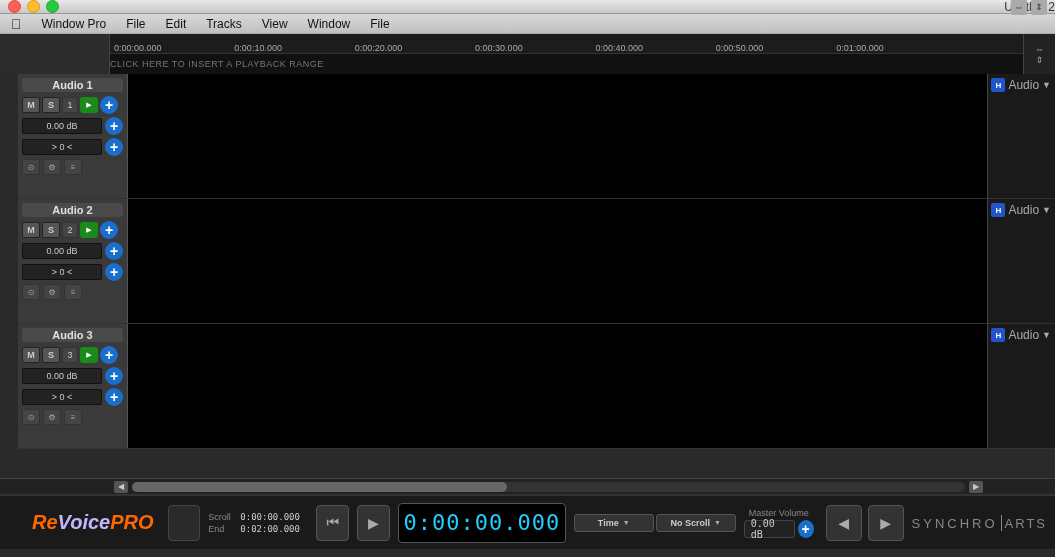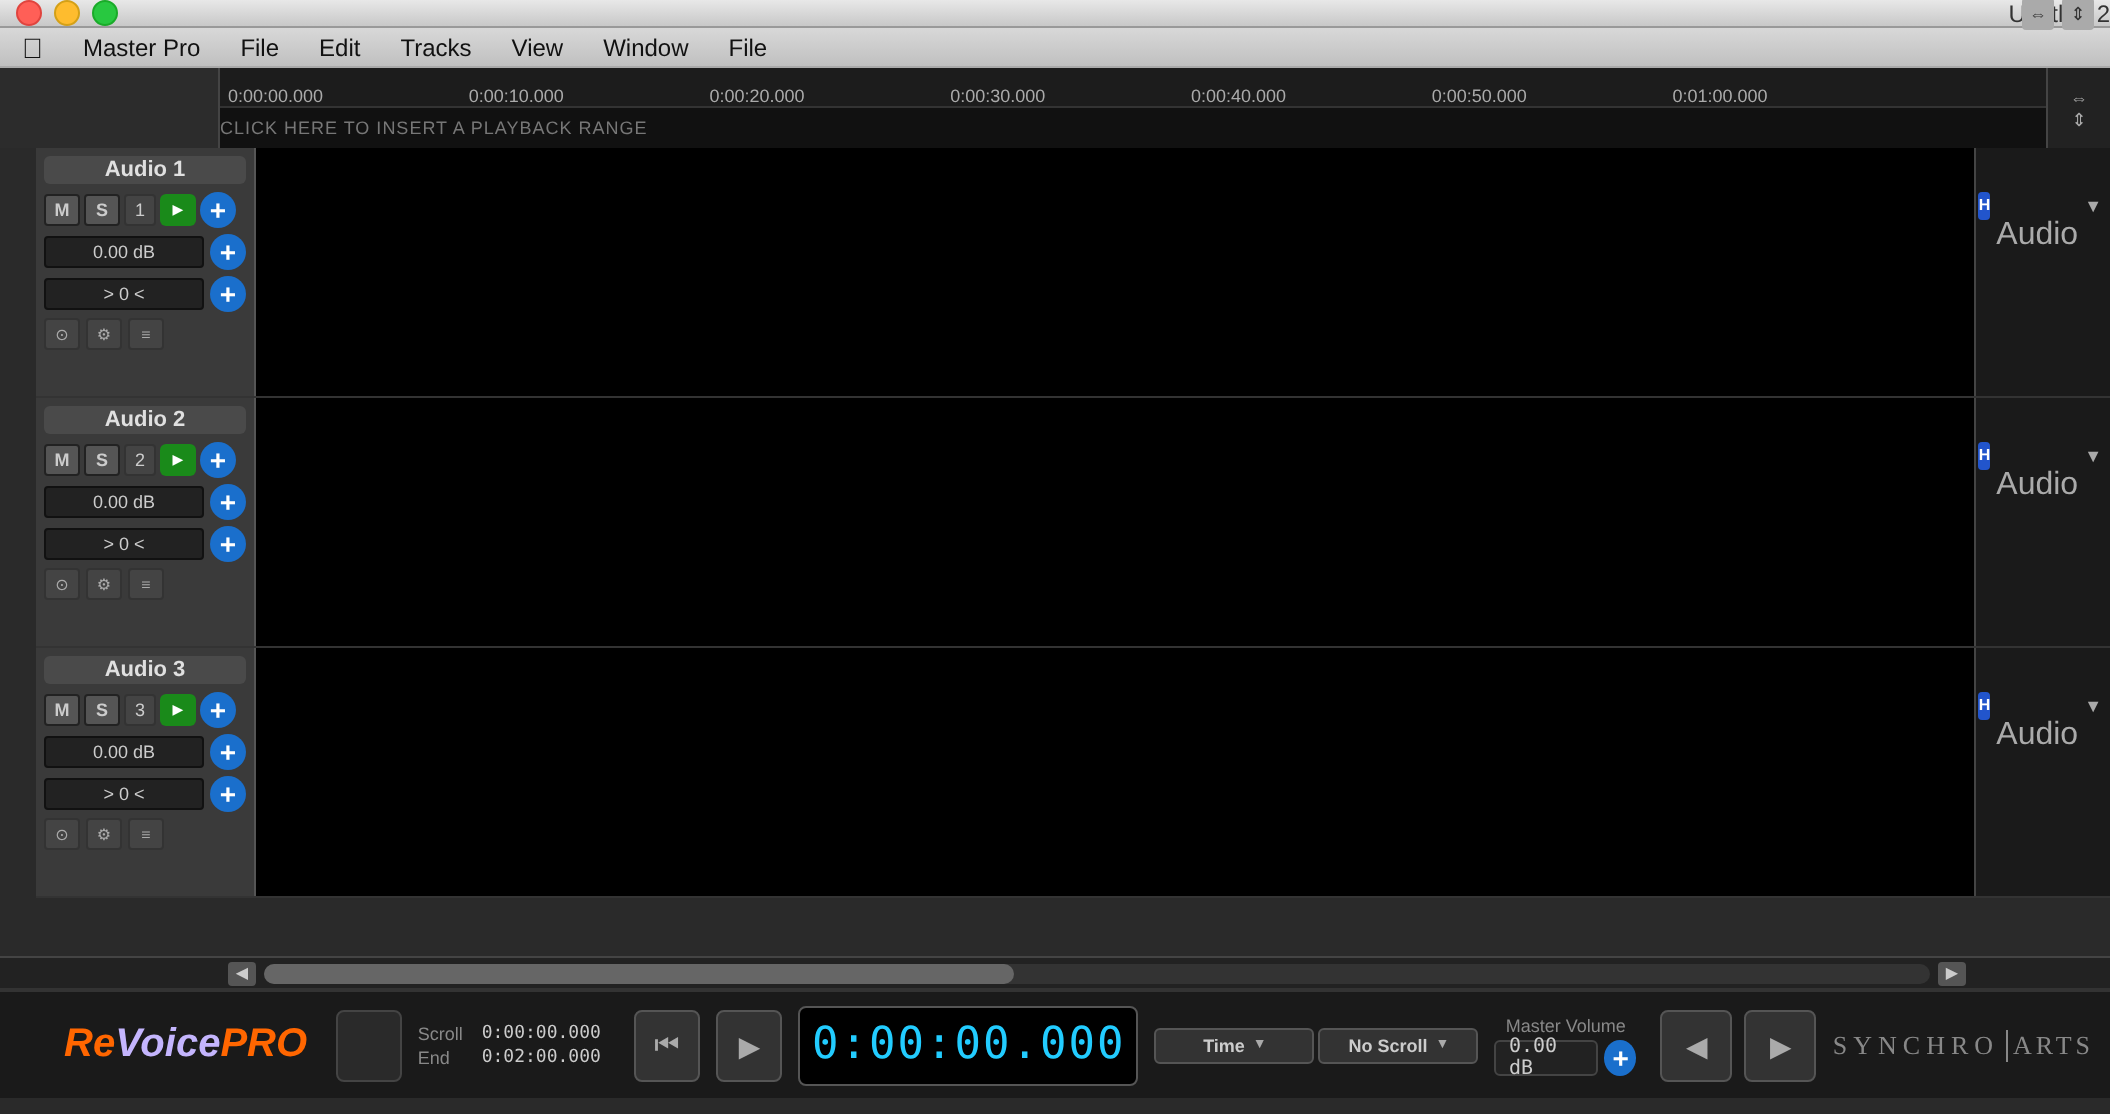--- a/index.html
+++ b/index.html
@@ -345,23 +345,22 @@
       background: #2255cc;
       border-radius: 2px;
       display: flex;
       align-items: center;
       justify-content: center;
       font-size: 8px;
       font-weight: bold;
       color: #fff;
     }
     .audio-label {
-      font-size: 16px;
+      font-size: 12px;
       color: #aaa;
-      margin-top: 31px;
     }
     .side-arrow {
       font-size: 9px;
       color: #aaa;
       cursor: pointer;
     }
 
     
     .scrollbar-area {
       height: 16px;
@@ -547,22 +546,21 @@
 
     .right-transport-btns {
       display: flex;
       gap: 6px;
       margin-left: 4px;
     }
 
     .synchro-logo {
       margin-left: auto;
       display: flex;
-      align-items: flex-start;
-      font-family: Liberation Serif, serif;
+      align-items: flex-end;
     }
     .synchro-text {
       font-size: 13px;
       letter-spacing: 3px;
       color: #888;
       font-weight: 300;
     }
     .synchro-arts {
       font-size: 13px;
       letter-spacing: 2px;
@@ -587,21 +585,21 @@
   </div>
   <span class="title-text">Untitled 2</span>
   <div class="title-bar-right">
     <div class="title-btn">⇔</div>
     <div class="title-btn">⇕</div>
   </div>
 </div>
 
 <div class="menu-bar">
   <span class="menu-item apple-icon"></span>
-  <span class="menu-item">Master Pro</span>
+  <span class="menu-item">Window Pro</span>
   <span class="menu-item">File</span>
   <span class="menu-item">Edit</span>
   <span class="menu-item">Tracks</span>
   <span class="menu-item">View</span>
   <span class="menu-item">Window</span>
   <span class="menu-item">File</span>
 </div>
 
 <div class="main-container">
 

